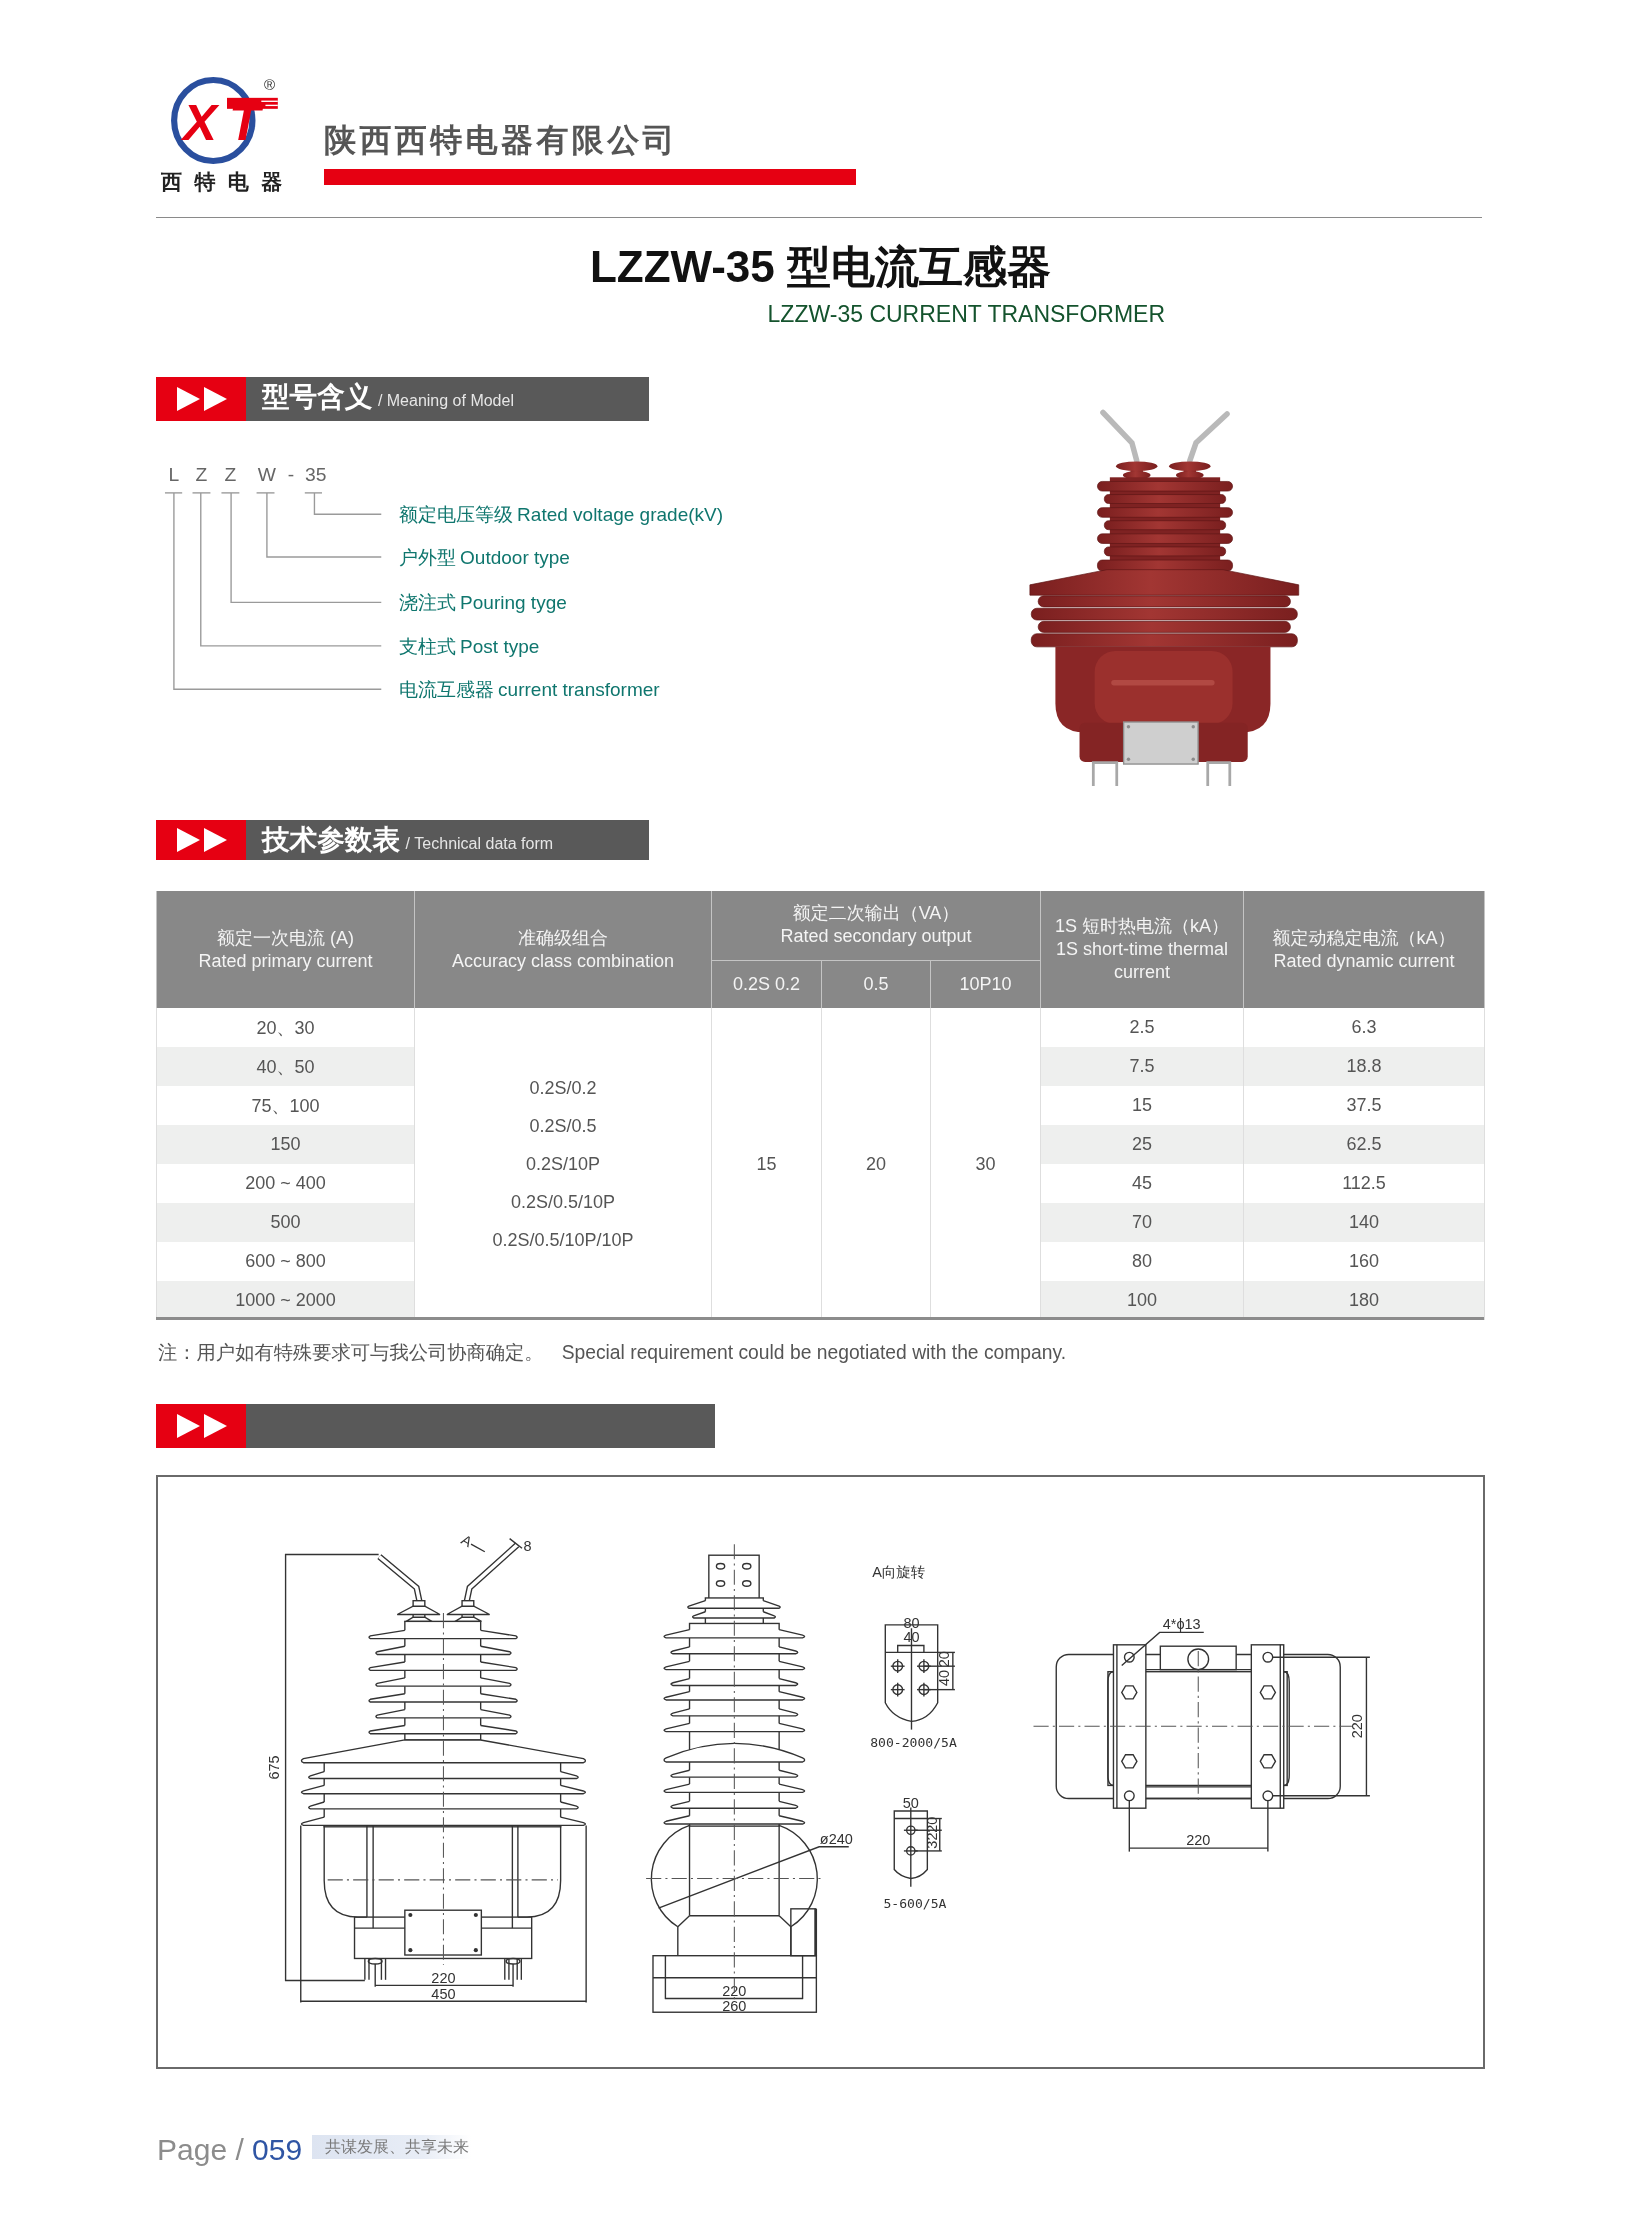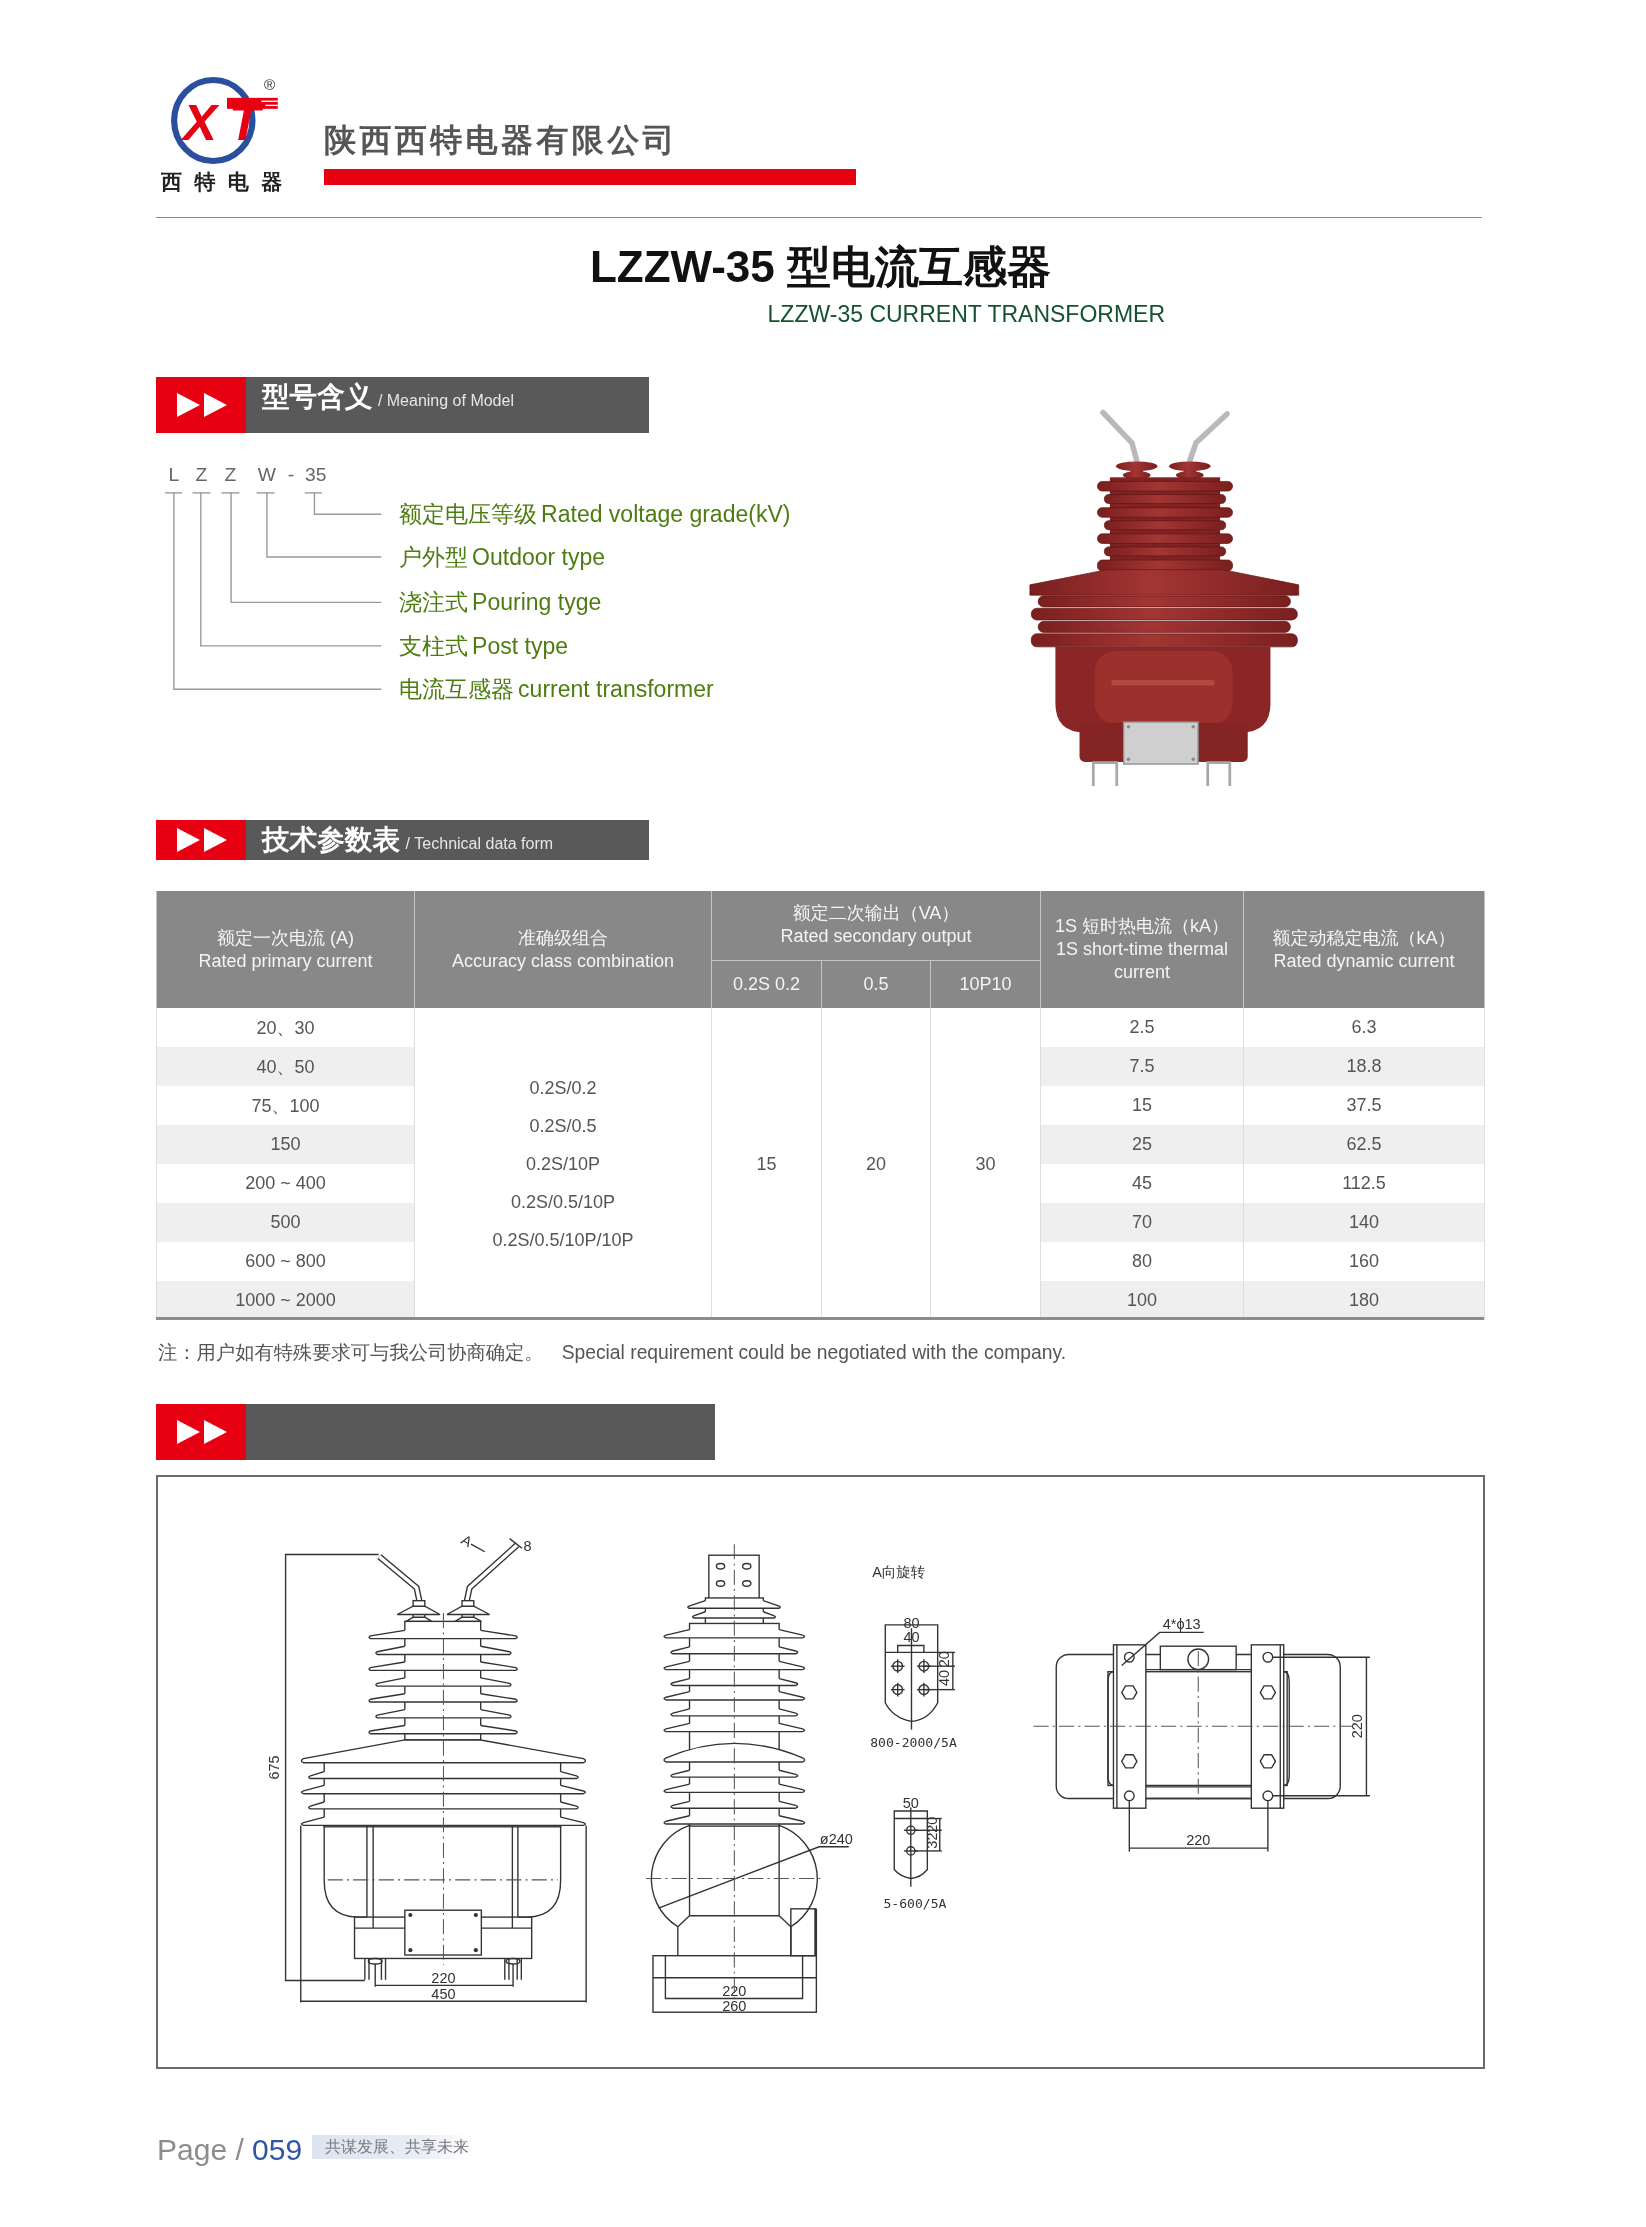--- a/index.html
+++ b/index.html
@@ -12,32 +12,32 @@
   .company-name { left:324px; top:123px; font-size:32px; font-weight:bold; color:#555; letter-spacing:3.4px; line-height:34px; white-space:nowrap; }
   .red-bar { left:324px; top:169px; width:532px; height:16px; background:#e60012; }
   .top-rule { left:156px; top:217px; width:1326px; height:1.4px; background:#8a8a8a; }
 
   
   .title-main { left:476px; width:689px; top:239px; text-align:center; font-family:Liberation Sans, sans-serif;
                 font-weight:bold; font-size:44px; line-height:55px; color:#111; white-space:nowrap; }
   .title-sub { left:476px; width:689px; top:301px; text-align:right; font-size:23px; line-height:27.6px; color:#14532d; white-space:nowrap; }
 
   
-  .section-bar { height:56px; background:#595959; }
+  .section-bar { height:44px; background:#595959; }
   .section-bar .red { position:absolute; left:0; top:0; width:90px; height:100%; background:#e60012; }
   .section-bar .arrow { position:absolute; top:50%; margin-top:-12.4px; width:0; height:0;
                         border-top:12.4px solid transparent; border-bottom:12.4px solid transparent; border-left:23.4px solid #ffffff; }
   .section-bar .arrow.a1 { left:20.7px; }
   .section-bar .arrow.a2 { left:48px; }
   .section-bar .label { position:absolute; left:106px; top:0; height:100%; line-height:39px; white-space:nowrap; }
   .section-bar .cn { font-size:27.6px; font-weight:bold; color:#ffffff; }
   .section-bar .en { font-size:16px; color:#e6e6e6; margin-left:5.5px; }
 
   
-  .legend-label { left:399px; font-size:23px; line-height:25px; color:#4d7c0f; white-space:nowrap; }
+  .legend-label { left:399px; font-size:19px; line-height:25px; color:#0f766e; white-space:nowrap; }
   .legend-label .en { margin-left:4.1px; }
 
   
   .spec-table { left:156px; top:891px; width:1328px; border-collapse:collapse; table-layout:fixed; }
   .spec-table th { background:#888888; color:#f4f4f4; font-weight:normal; font-size:18px; line-height:23px;
                    text-align:center; vertical-align:middle; padding:0 2.8px; border-left:1.4px solid #c4c4c4; border-right:1.4px solid #c4c4c4; }
   .spec-table tr.h1 { height:69px; }
   .spec-table tr.h2 { height:48px; }
   .spec-table tr.h2 th { border-top:1.4px solid #c4c4c4; }
   .spec-table td { height:39px; padding:0; font-size:18px; color:#555; text-align:center; vertical-align:middle;

